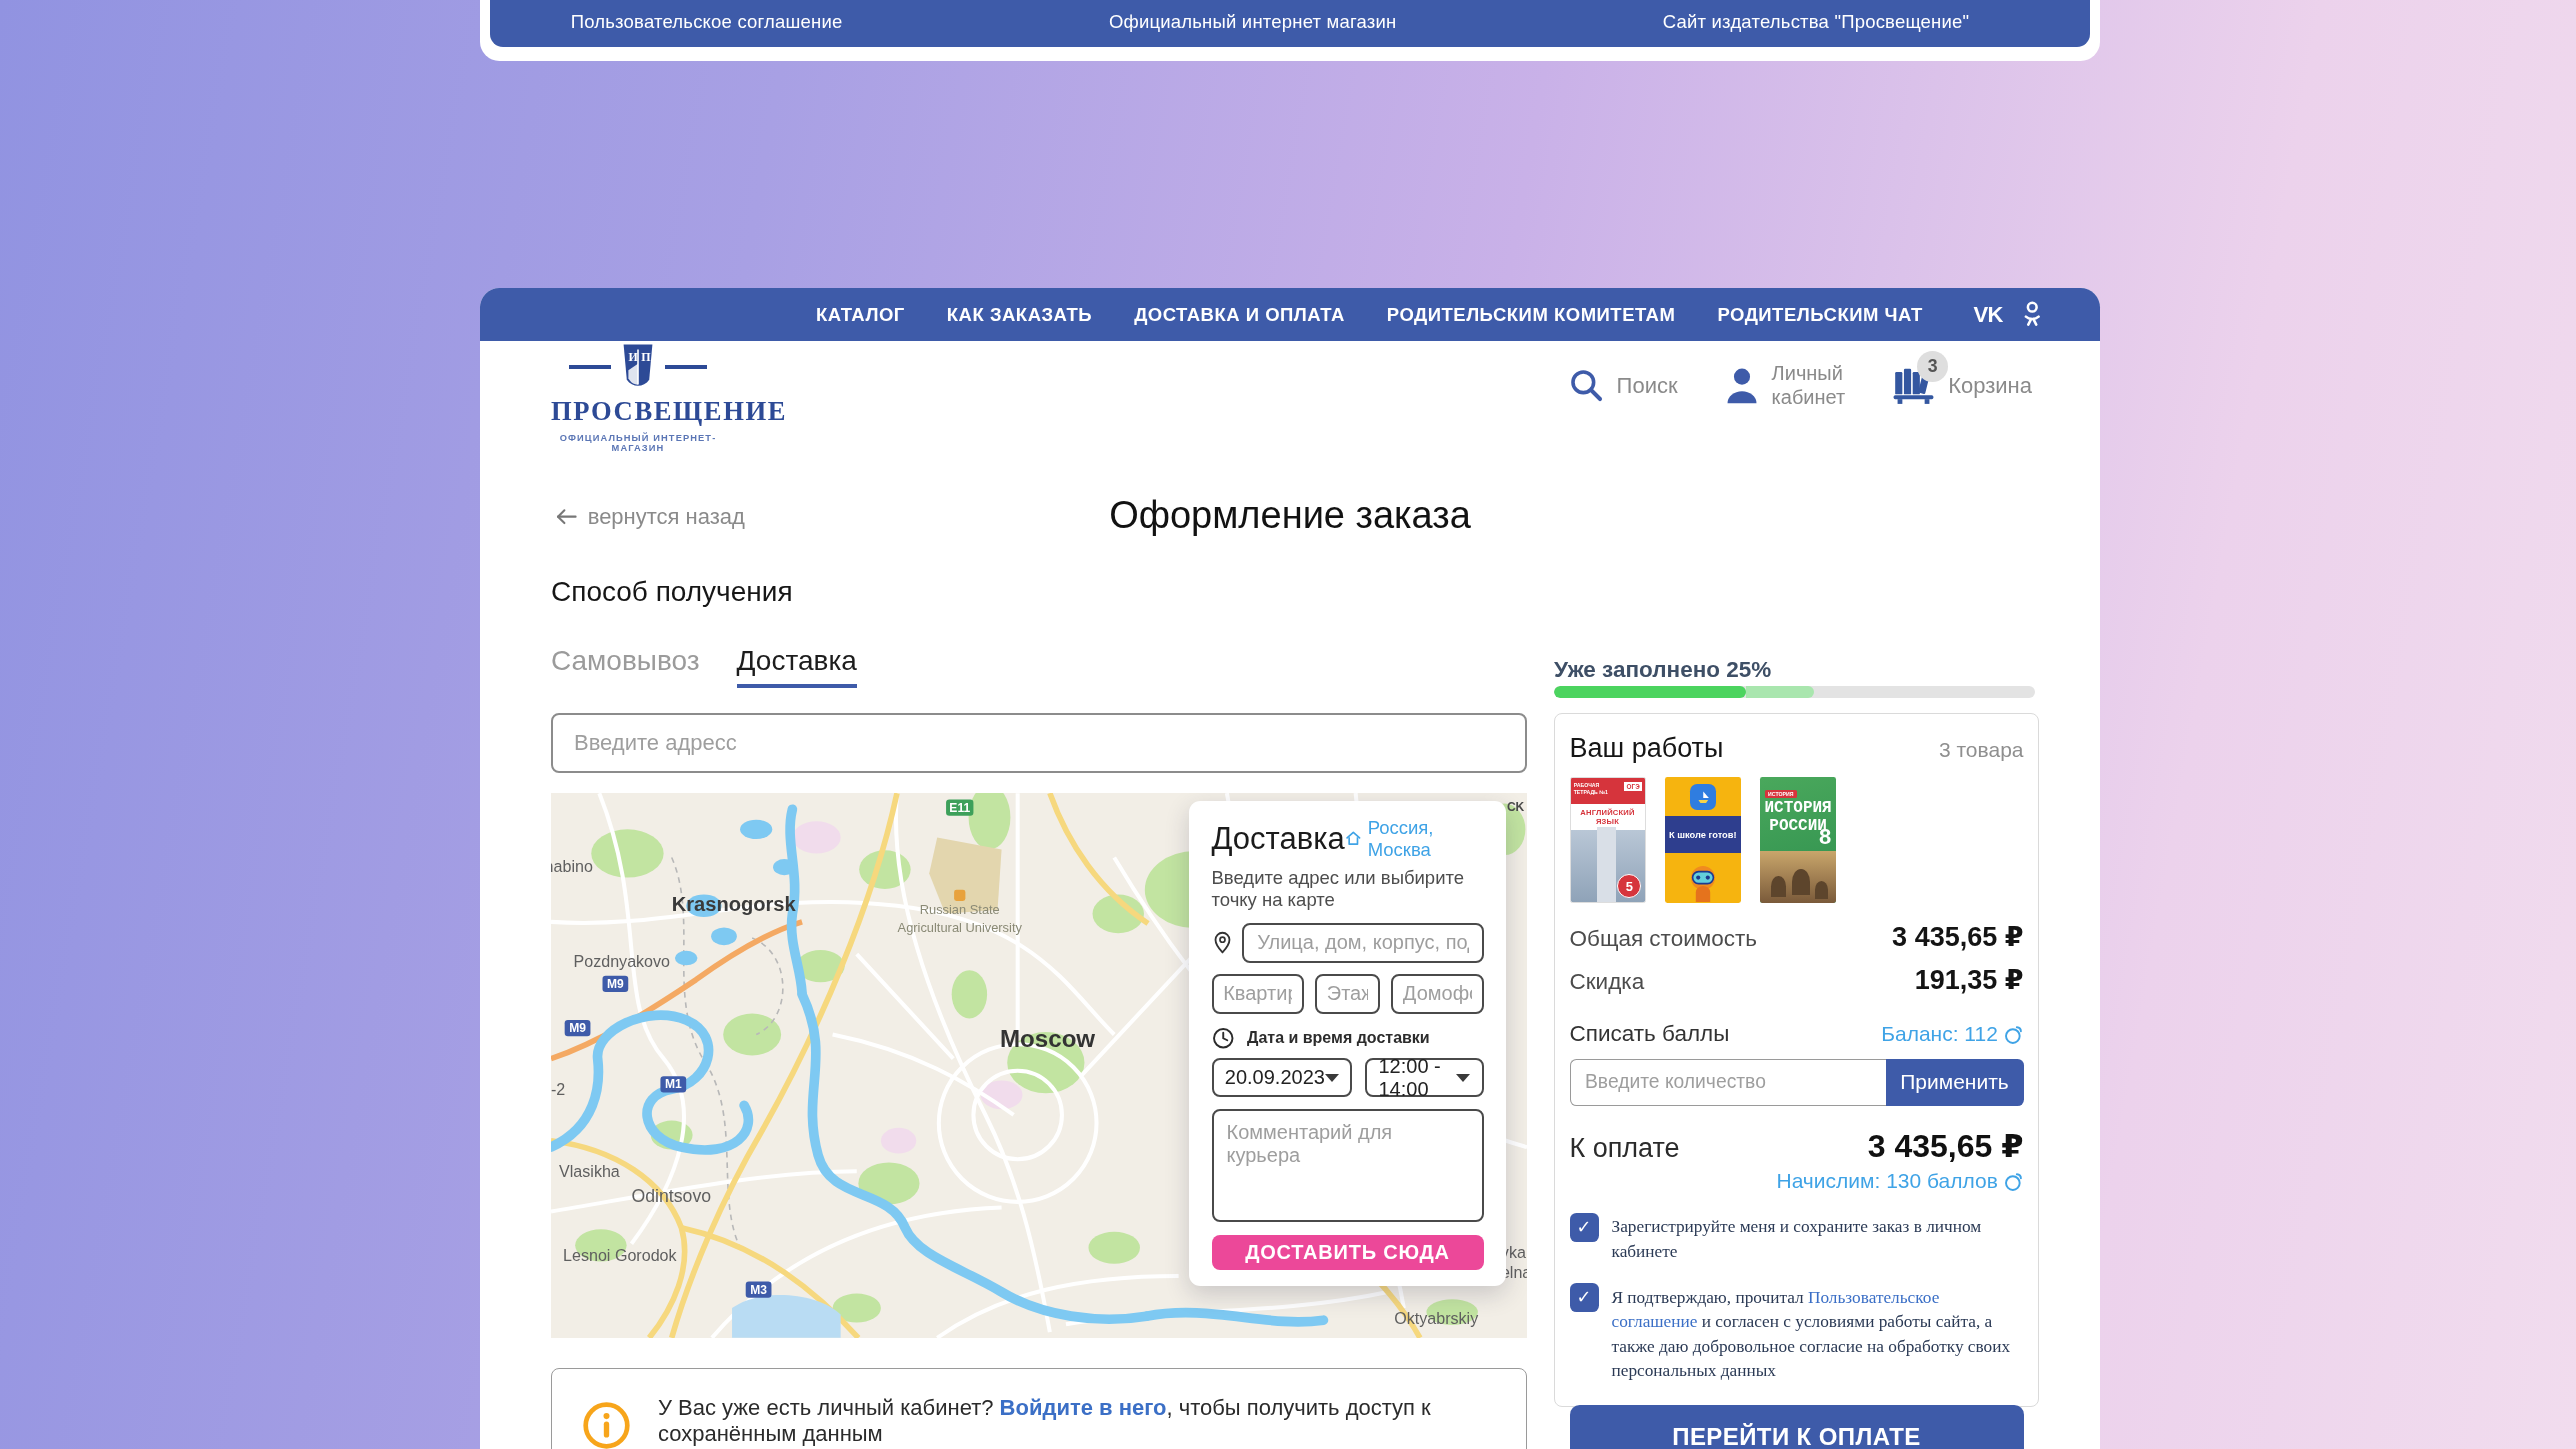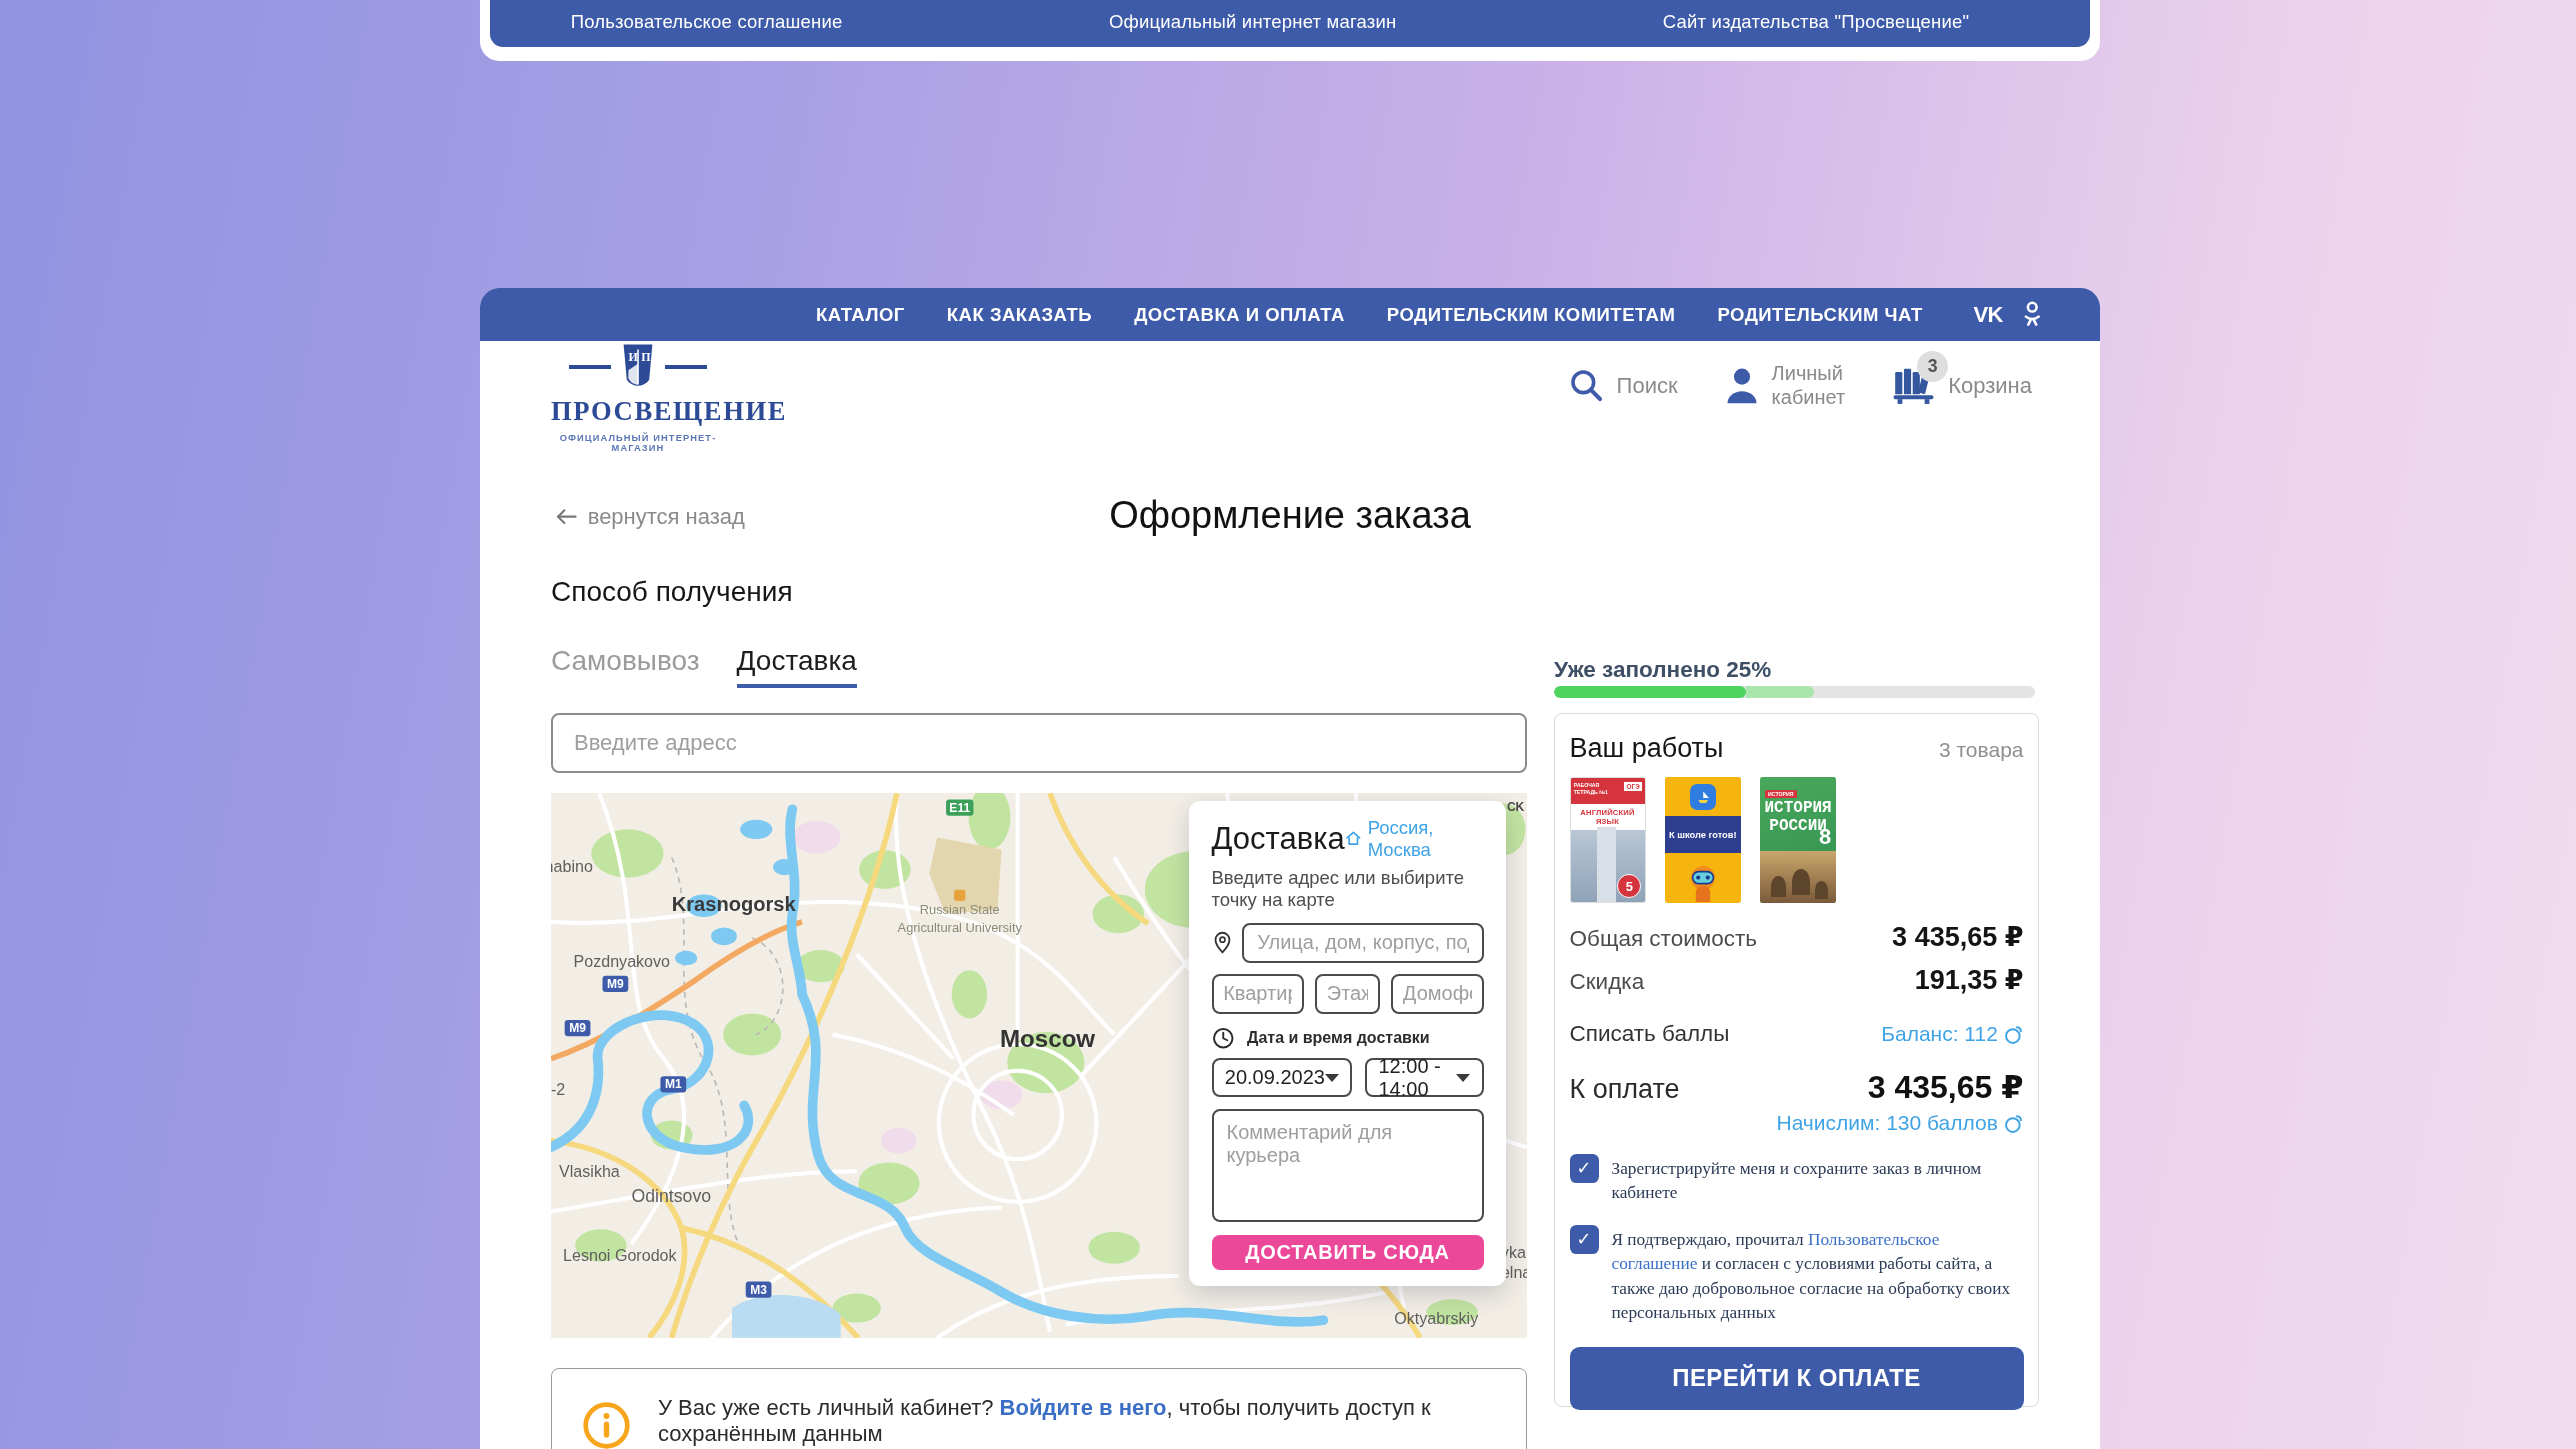--- a/index.html
+++ b/index.html
@@ -498,20 +498,24 @@
     <div class="points-row">
       <span class="points-label">Списать баллы</span>
       <span class="balance">
         <span>Баланс: 112</span>
         <svg width="19.3" height="21" viewBox="0 0 24 26">
           <circle cx="11" cy="15" r="8.5" fill="none" stroke="#3fa3e6" stroke-width="2.4"></circle>
           <path d="M16 4 a6 5 0 0 1 5 5" fill="none" stroke="#3fa3e6" stroke-width="2.4" stroke-linecap="round"></path>
         </svg>
       </span>
     </div>
+    <div class="points-group">
+      <input class="points-input" placeholder="Введите количество" style="">
+      <button class="apply-btn">Применить</button>
+    </div>
 
     <div class="pay-row">
       <span class="pay-label">К оплате</span>
       <span class="pay-value">3 435,65 ₽</span>
     </div>
     <div class="accrue">
       <span>Начислим: 130 баллов</span>
       <svg width="19.3" height="21" viewBox="0 0 24 26">
         <circle cx="11" cy="15" r="8.5" fill="none" stroke="#3fa3e6" stroke-width="2.4"></circle>
         <path d="M16 4 a6 5 0 0 1 5 5" fill="none" stroke="#3fa3e6" stroke-width="2.4" stroke-linecap="round"></path>

